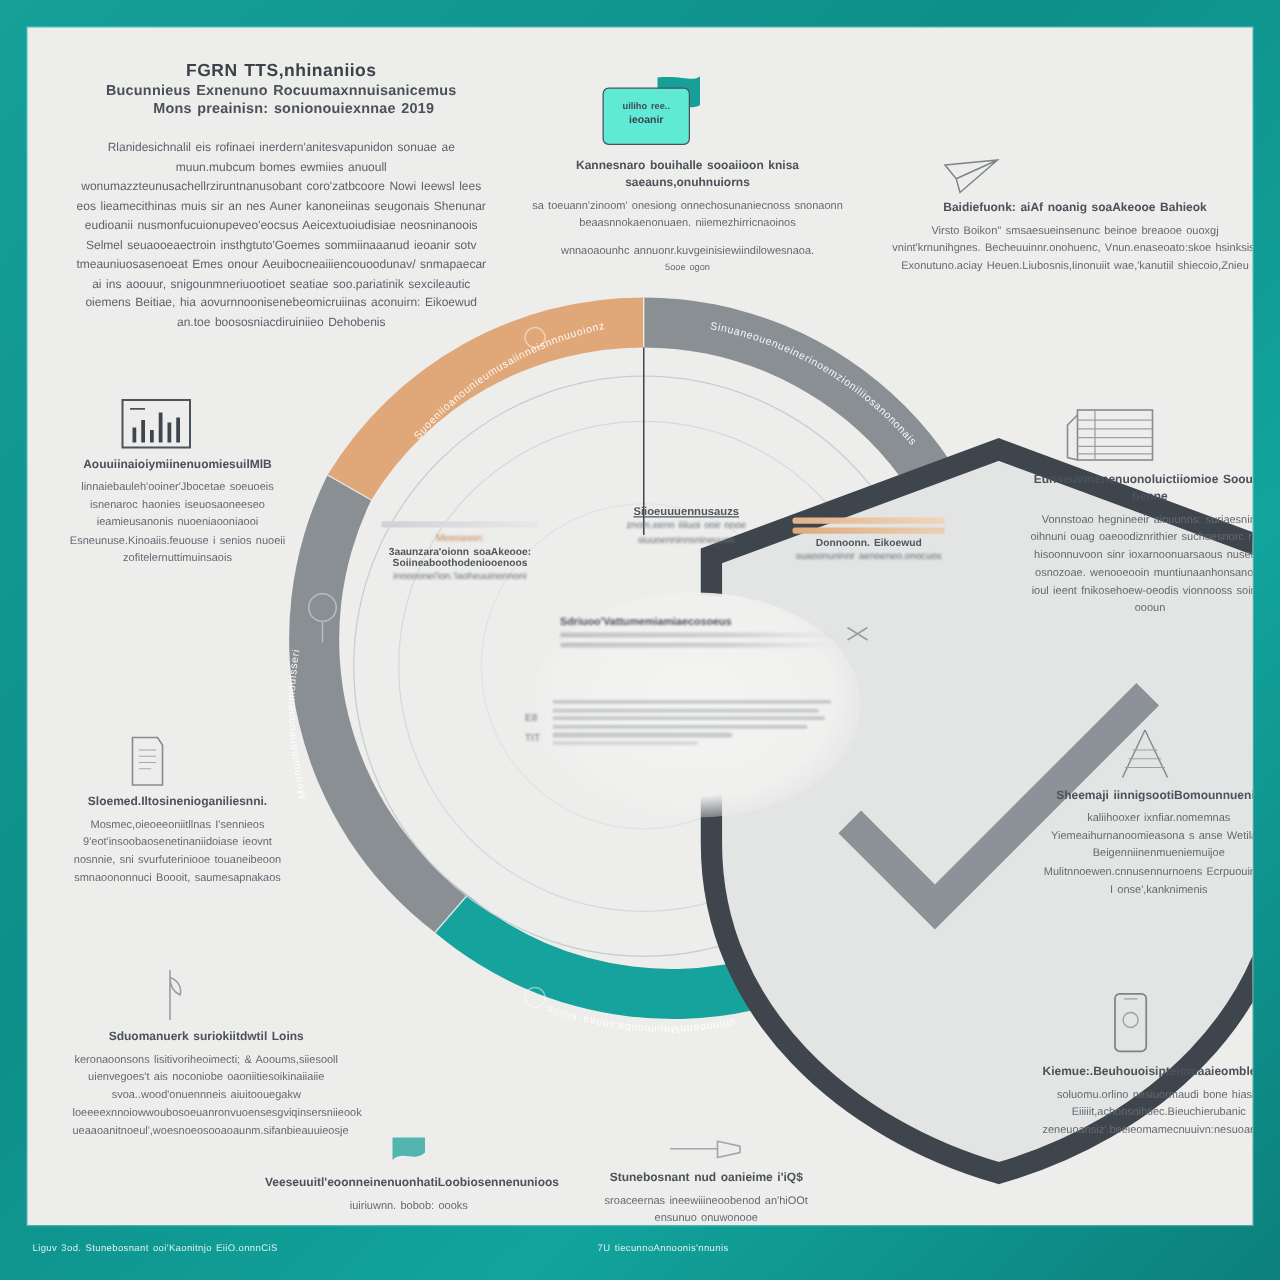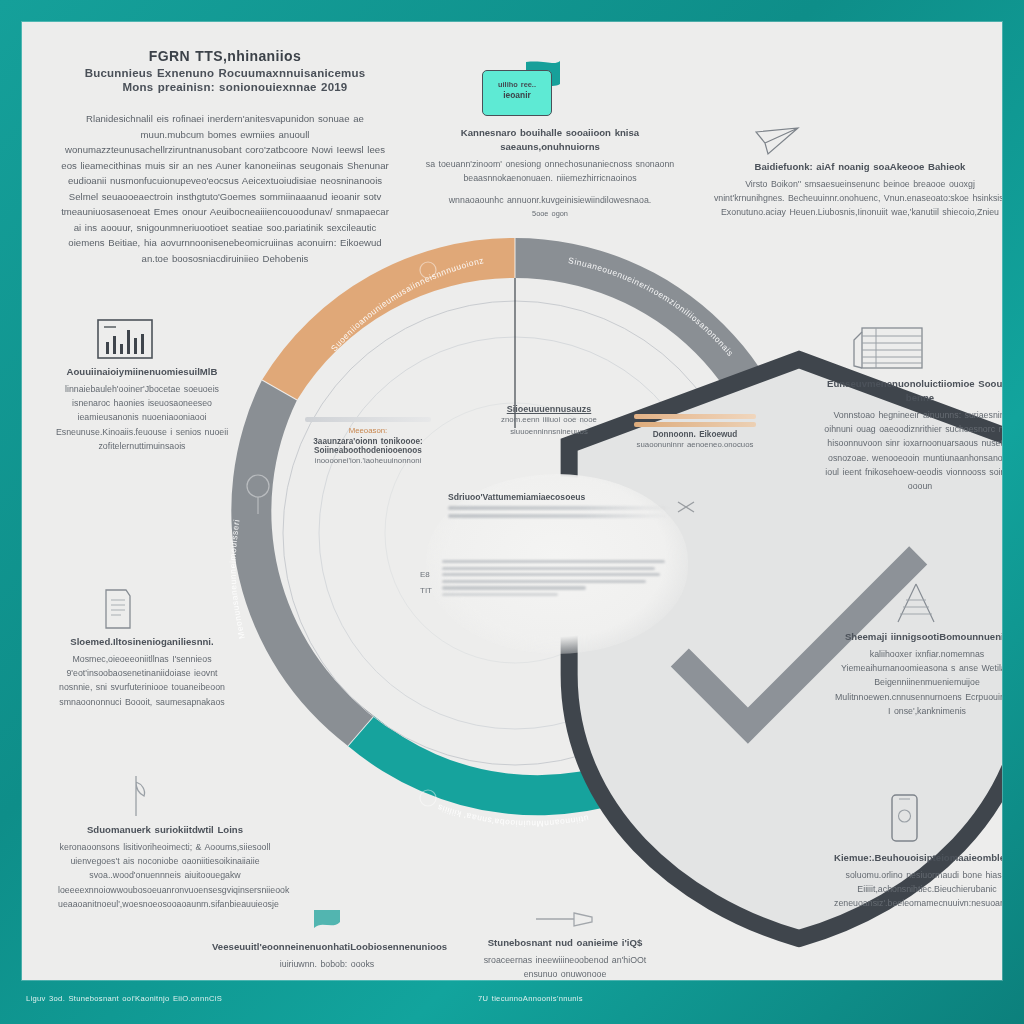--- a/index.html
+++ b/index.html
@@ -182,21 +182,21 @@
         <svg width="62" height="74" viewBox="0 0 62 74">
           <path d="M31 3 L58 13 L58 40 C58 56 45 67 31 71 C17 67 4 56 4 40 L4 13 Z" fill="#e3e4e4" stroke="#3f454c" stroke-width="2"></path>
           <path d="M17 38 L25 46 L45 26" fill="none" stroke="#8d9298" stroke-width="3"></path>
         </svg>
       </div>
     </div>
 
     <div class="callout" style="left:283px;top:395px;width:126px;">
       <div class="swatch" style="background:linear-gradient(90deg,#cfd2d6,#e7e8e9);"></div>
       <div class="cb scramble" style="color:#c8874f;">Meeoason:</div>
-      <div class="ch scramble">3aaunzara'oionn tonikoooe:</div>
+      <div class="ch scramble">3aaunzara'oionn soaAkeooe:</div>
       <div class="ch scramble">Soiineaboothodeniooenoos</div>
       <div class="cb scramble">inoooonei'ion.'iaoheuuinonnoni</div>
     </div>
 
     <div class="callout" style="left:452px;top:382px;width:150px;text-align:center;">
       <div class="ch scramble" style="font-size:9px;text-decoration:underline;">Siioeuuuennusauzs</div>
       <div class="cb scramble">znom.eenn iiiiuoi ooe nooe</div>
       <div class="cb scramble">siuuoenninnsnineuuos</div>
     </div>
 

